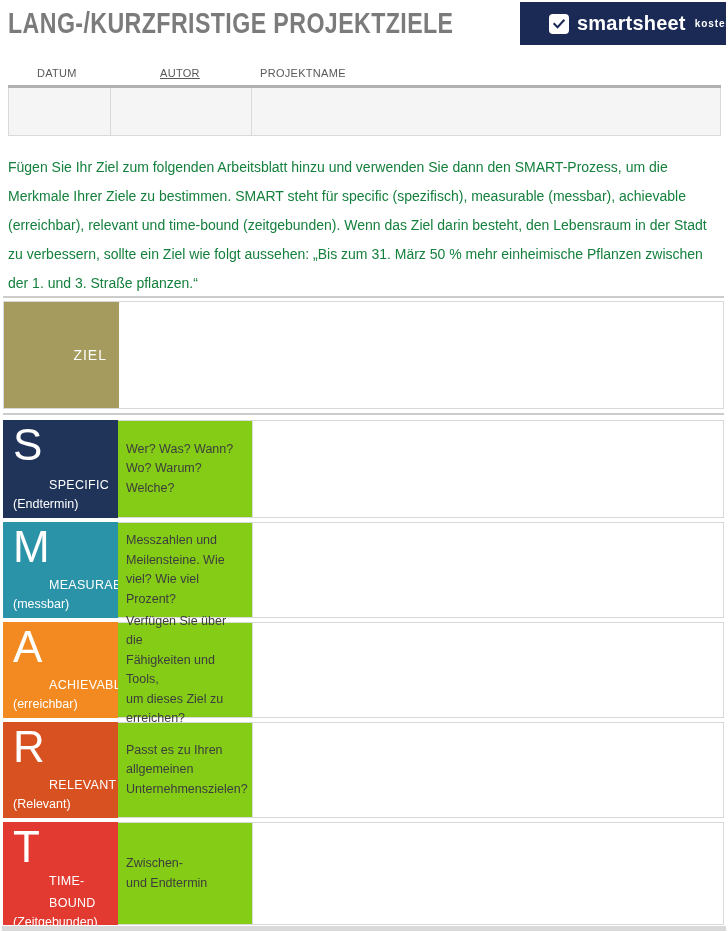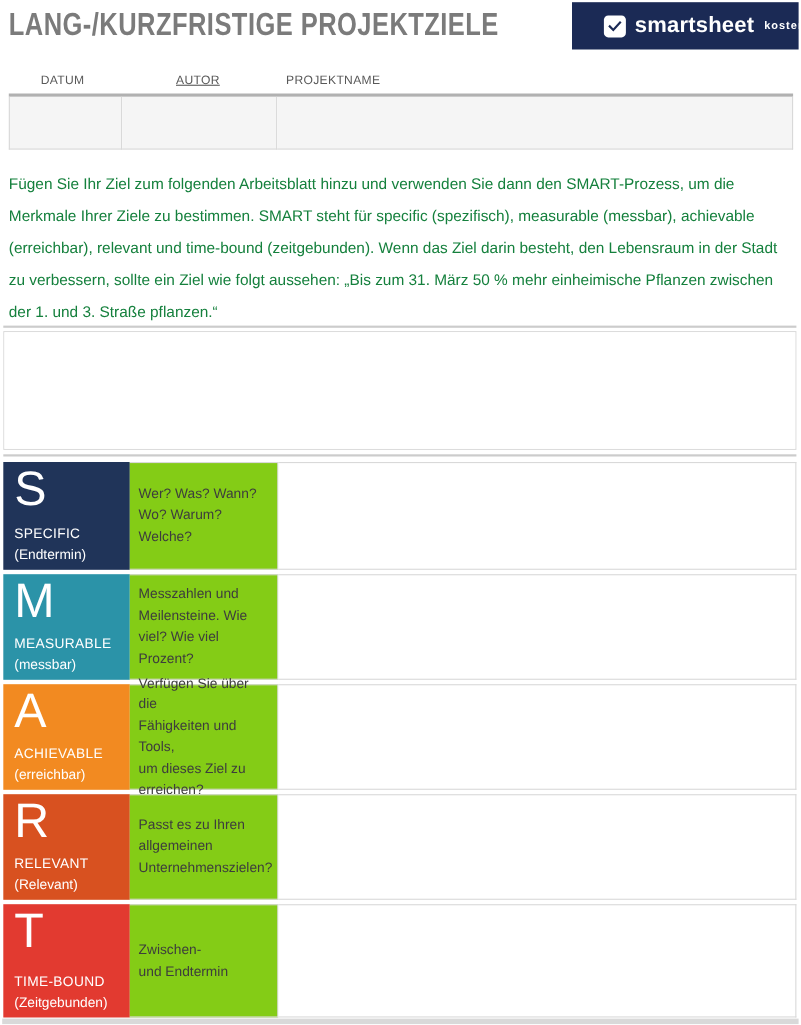--- a/index.html
+++ b/index.html
@@ -108,21 +108,21 @@
   .row-m, .row-a, .row-r { height: 96px; }
   .row-t { height: 103px; }
 
   .smart-label {
     width: 115px; flex: 0 0 auto;
     color: #ffffff;
     display: flex; flex-direction: column; justify-content: space-between;
     padding: 2px 6px 6px 10px;
   }
   .smart-letter { font-size: 44px; font-weight: 400; line-height: 1.05; }
-  .smart-name { font-size: 12.5px; letter-spacing: 0.3px; line-height: 22px; }
+  .smart-name { font-size: 12.5px; letter-spacing: 0.3px; line-height: 22px; margin-left: 36px; }
   .smart-trans { font-size: 12.5px; line-height: 16px; }
 
   .smart-question {
     width: 135px; flex: 0 0 auto;
     background: #84cc16;
     border: 1px solid #d9d9d9; border-left: none;
     display: flex; align-items: center;
     padding: 4px 6px 4px 8px;
     font-size: 12.5px; line-height: 19.5px; color: #3d3d3d;
     white-space: pre-line;
@@ -162,20 +162,21 @@
 <div class="info-table">
   <div class="info-cell cell-datum"></div>
   <div class="info-cell cell-autor"></div>
   <div class="info-cell cell-projekt"></div>
 </div>
 
 <div class="intro">Fügen Sie Ihr Ziel zum folgenden Arbeitsblatt hinzu und verwenden Sie dann den SMART-Prozess, um die Merkmale Ihrer Ziele zu bestimmen. SMART steht für specific (spezifisch), measurable (messbar), achievable (erreichbar), relevant und time-bound (zeitgebunden). Wenn das Ziel darin besteht, den Lebensraum in der Stadt zu verbessern, sollte ein Ziel wie folgt aussehen: „Bis zum 31. März 50 % mehr einheimische Pflanzen zwischen der 1. und 3. Straße pflanzen.“</div>
 
 <div class="goal-section">
   <div class="goal-row">
+    <div class="goal-label" style="background: rgb(165, 155, 94);">ZIEL</div>
     <div class="goal-value"></div>
   </div>
 </div>
 
 <div class="smart-section">
 
   <div class="smart-row first row-s">
     <div class="smart-label" style="background: rgb(32, 52, 89);">
       <div class="smart-letter">S</div>
       <div>

